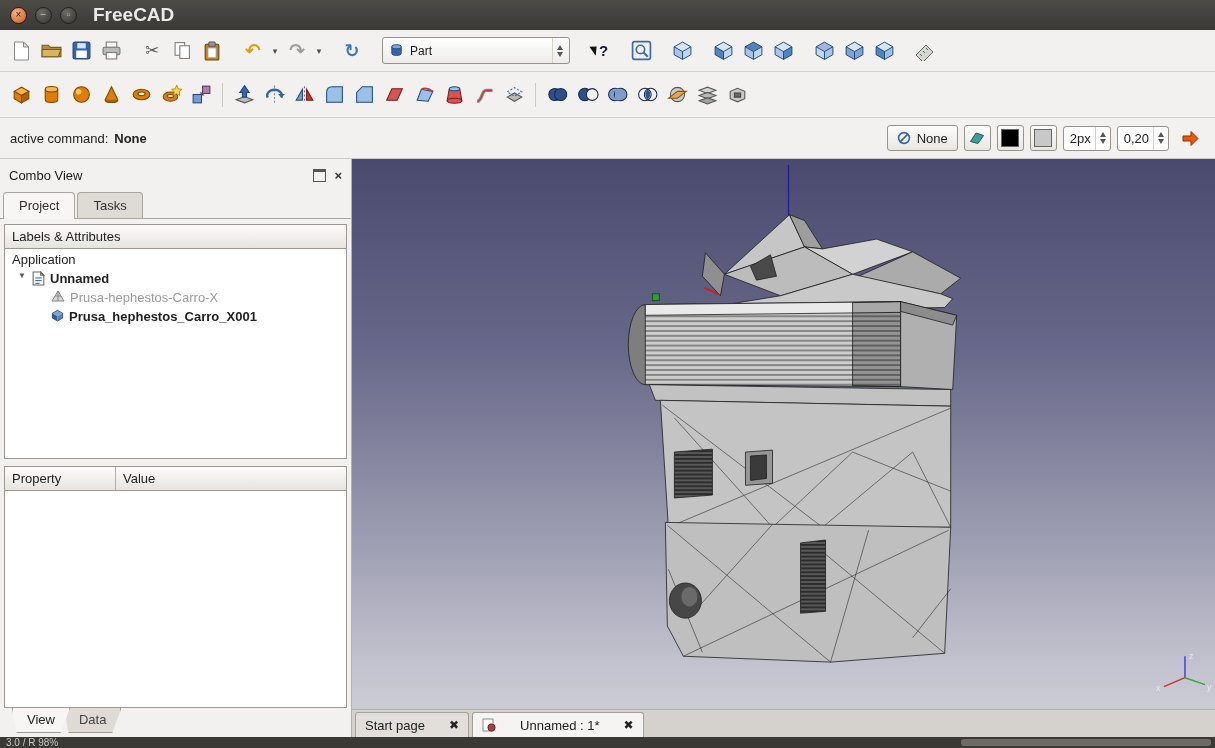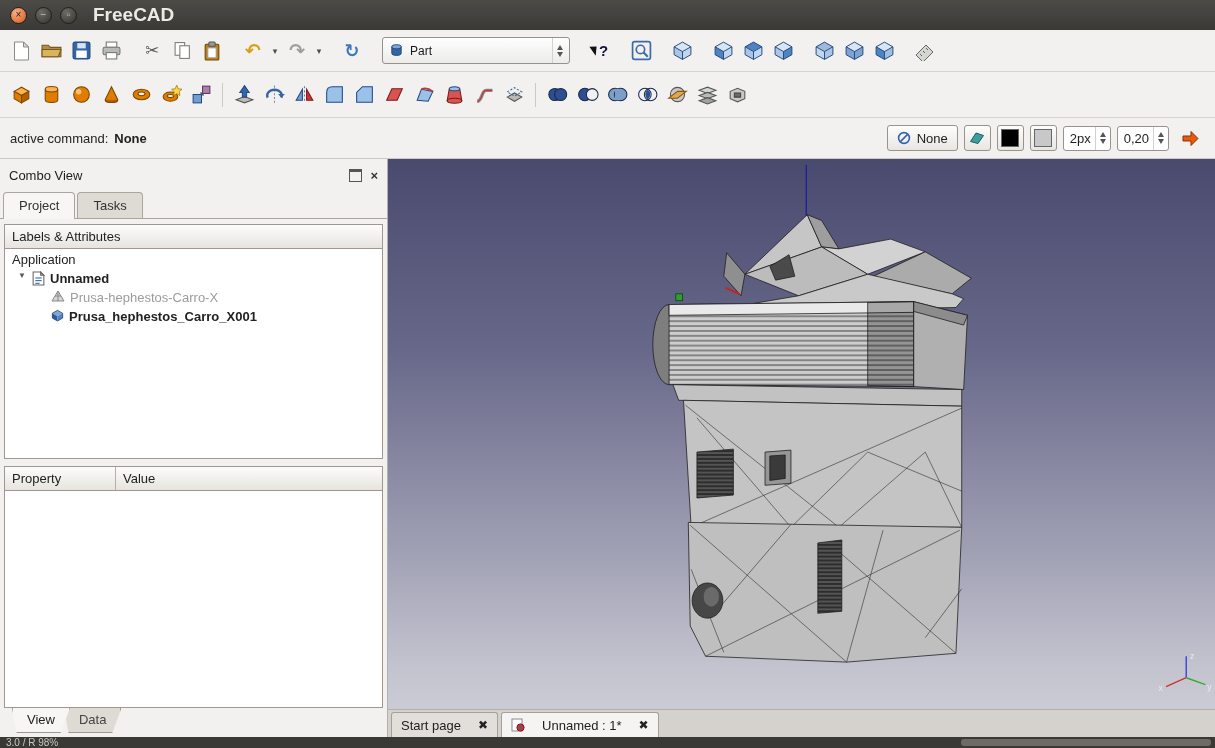--- a/index.html
+++ b/index.html
@@ -49,21 +49,21 @@
   .cmd-right{margin-left:auto;display:flex;align-items:center;gap:6px;}
   .btn{border:1px solid #98938b;border-radius:3px;background:linear-gradient(#fdfdfd,#e9e6e2);height:26px;display:flex;align-items:center;padding:0 9px;gap:6px;box-sizing:border-box;}
   .btn.sq{width:27px;padding:0;justify-content:center;}
   .swatch{width:16px;height:16px;border:1px solid #666;}
   .spin{border:1px solid #98938b;border-radius:3px;background:#fff;height:25px;display:flex;align-items:center;padding-left:6px;gap:4px;box-sizing:border-box;}
 
   
   .main{flex:1;display:flex;min-height:0;}
 
   
-  .panel{width:388px;flex:none;background:#f2f1ef;border-right:1px solid #b4b0aa;display:flex;flex-direction:column;box-sizing:border-box;}
+  .panel{width:352px;flex:none;background:#f2f1ef;border-right:1px solid #b4b0aa;display:flex;flex-direction:column;box-sizing:border-box;}
   .panel-head{height:33px;display:flex;align-items:center;padding:0 9px;gap:8px;}
   .panel-title{flex:1;font-size:13px;color:#1c1c1c;}
   .float-ic{width:11px;height:11px;border:1px solid #555;position:relative;background:#f2f1ef;}
   .float-ic::after{content:'';position:absolute;left:0;right:0;top:0;height:2px;background:#555;}
   .panel-x{font-size:13px;color:#333;font-weight:bold;line-height:1;}
   .ptabs{display:flex;padding:0 3px;gap:2px;}
   .ptab{padding:5px 15px 6px;border:1px solid #aaa59e;border-bottom:none;border-radius:4px 4px 0 0;background:#dedad4;color:#333;font-size:13px;}
   .ptab.active{background:#f7f6f4;font-weight:normal;position:relative;z-index:2;}
   .panel-body{flex:1;display:flex;flex-direction:column;border-top:1px solid #aaa59e;margin-top:-1px;padding:5px 4px 0;min-height:0;}
   .pane-header{background:linear-gradient(#fcfcfb,#e7e4df);border:1px solid #9e9890;padding:4px 7px;font-size:13px;color:#222;}
@@ -81,21 +81,21 @@
   .panel-bottabs{height:29px;display:flex;align-items:flex-start;padding-left:8px;flex:none;}
   .btab{padding:4px 14px 5px;font-size:13px;background:#f7f6f4;clip-path:polygon(0 0,100% 0,84% 100%,8% 100%);border:1px solid #9e9890;border-top:none;margin-right:-6px;}
   .btab.inactive{background:#dedad4;color:#444;z-index:0;}
   .btab.active{z-index:1;}
 
   
   .viewport{flex:1;display:flex;flex-direction:column;min-width:0;}
   .canvas{flex:1;position:relative;background:linear-gradient(180deg,#4a4a6f 0%,#68688a 35%,#9e9eb3 70%,#c3c3cf 92%,#cbcbd5 100%);overflow:hidden;}
   .canvas svg.model{position:absolute;inset:0;width:100%;height:100%;}
   .mdi{height:27px;background:#d5d1cc;border-top:1px solid #b4b0aa;display:flex;align-items:flex-end;padding-left:3px;gap:3px;flex:none;}
-  .mtab{height:25px;display:flex;align-items:center;gap:17px;padding:8px 9px;border:1px solid #a5a19a;border-bottom:none;border-radius:3px 3px 0 0;background:#e2dfda;box-sizing:border-box;}
+  .mtab{height:25px;display:flex;align-items:center;gap:24px;padding:8px 9px;border:1px solid #a5a19a;border-bottom:none;border-radius:3px 3px 0 0;background:#e2dfda;box-sizing:border-box;}
   .mtab.active{background:#f5f4f2;}
   .mtab .x{font-size:12px;font-weight:bold;color:#222;line-height:1;}
 
   
   .statusbar{height:11px;background:#3a3936;flex:none;position:relative;overflow:hidden;display:flex;align-items:center;padding:0 6px;}
   .status-left{color:#c9c6bf;font-size:10px;line-height:11px;white-space:nowrap;}
   .status-pill{position:absolute;right:4px;top:2px;width:250px;height:7px;border-radius:3px;background:#6e6b65;}
 </style>
 </head>
 <body>

